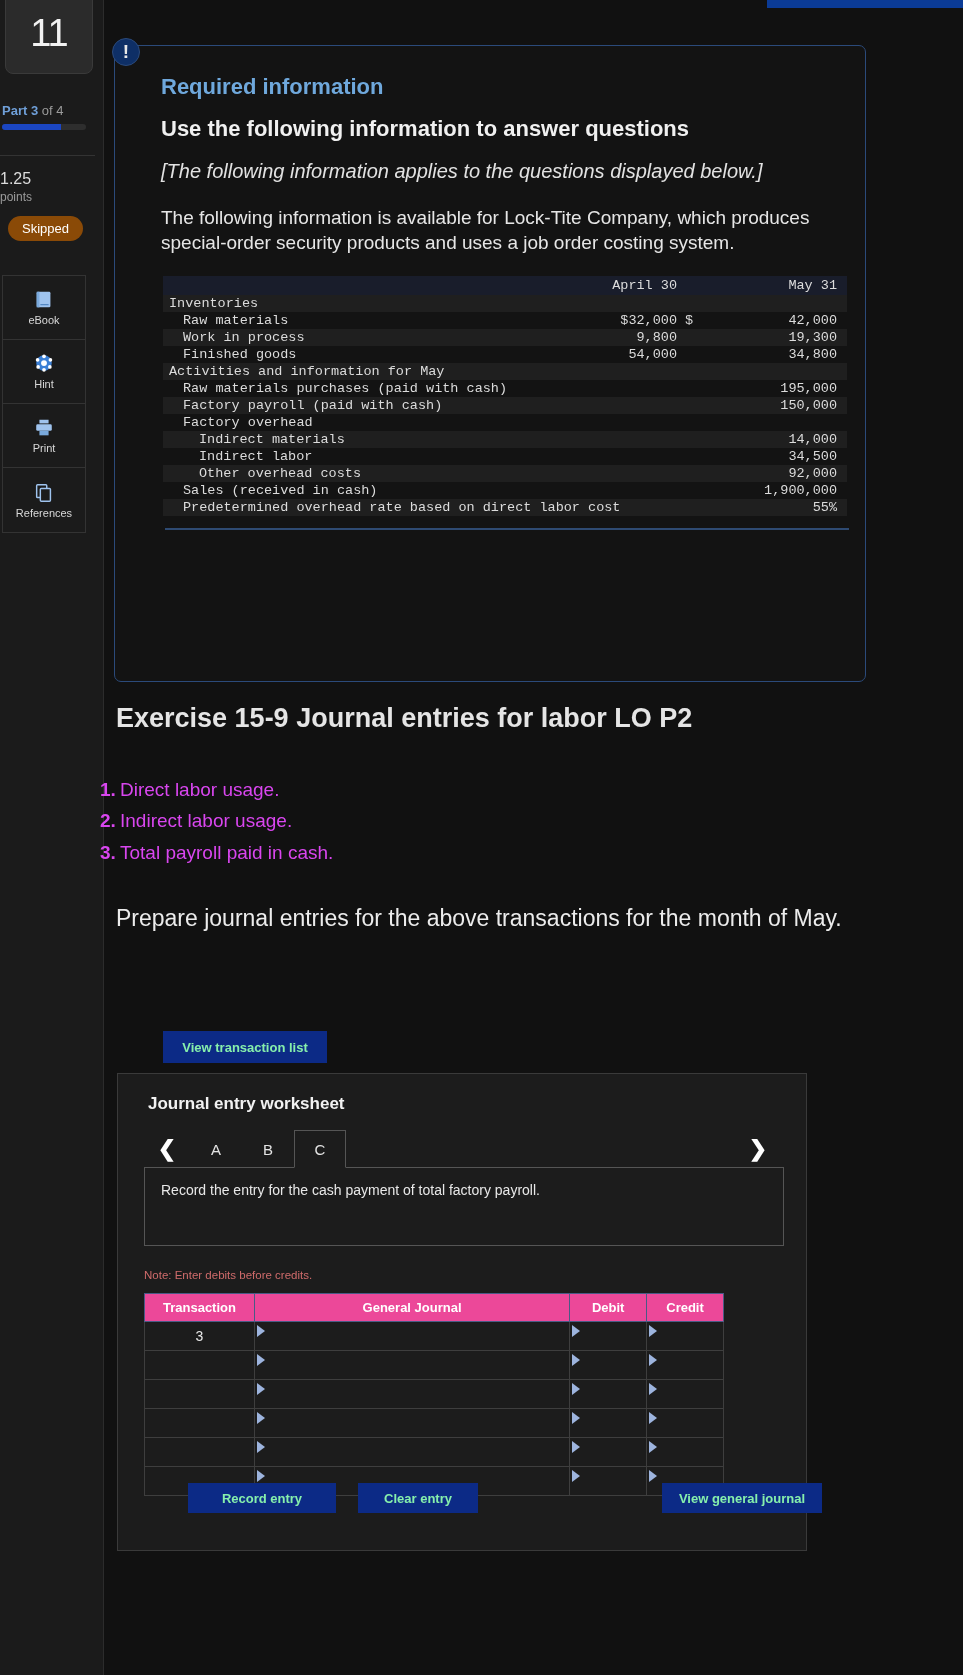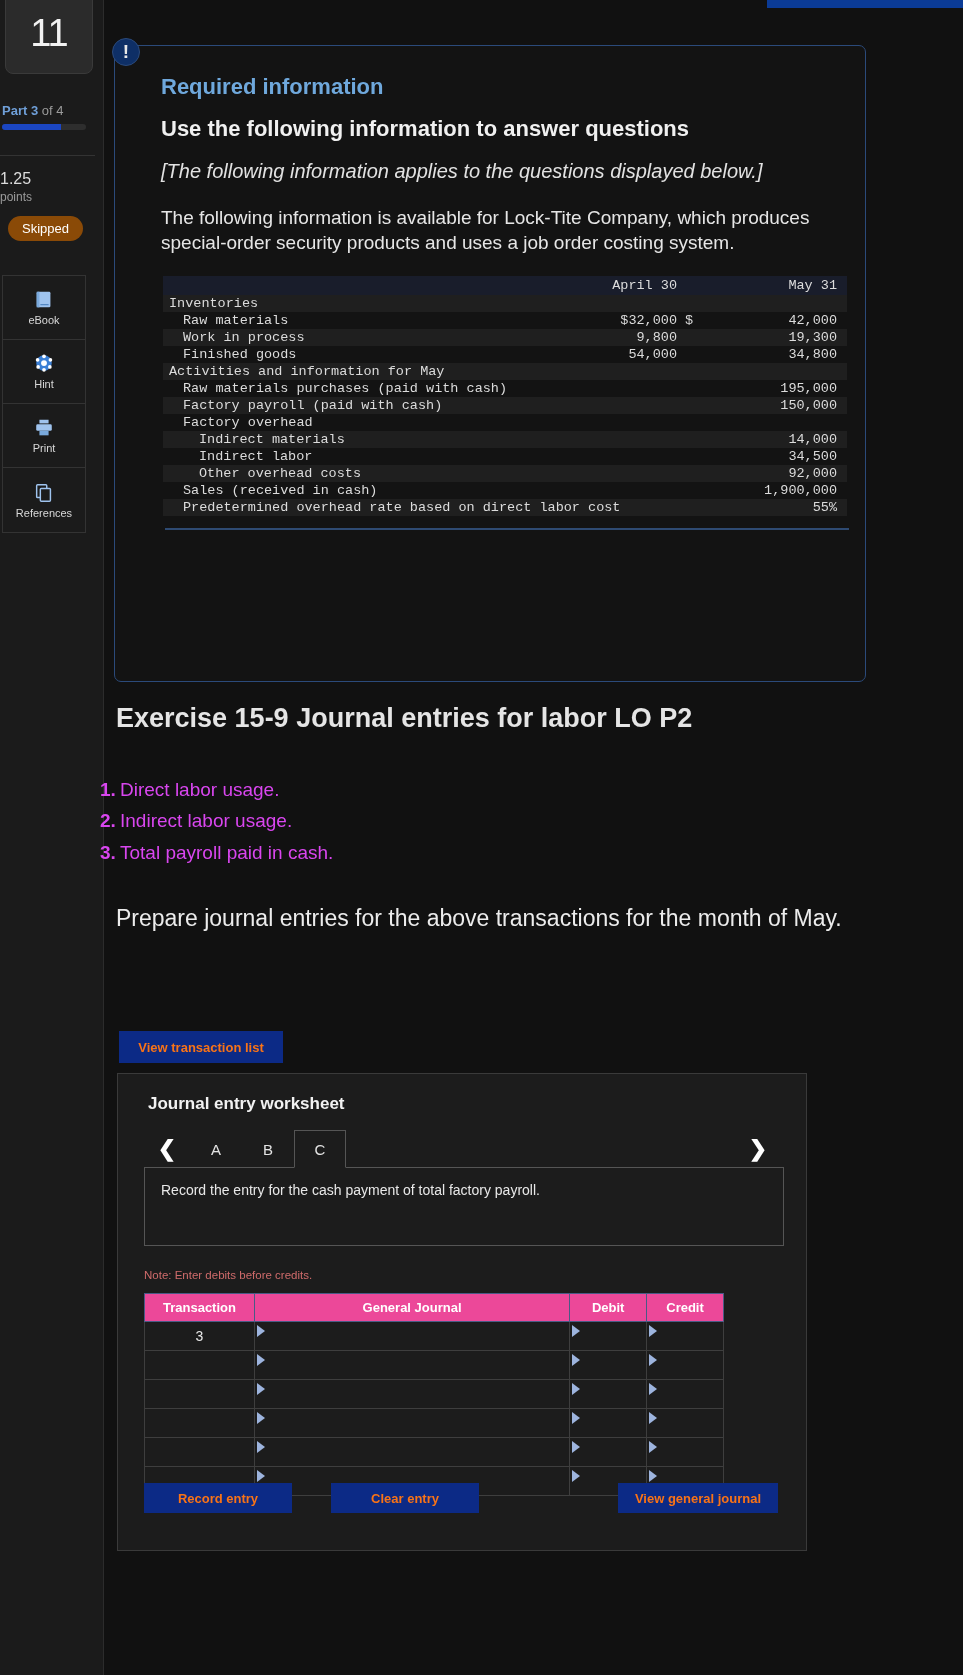--- a/index.html
+++ b/index.html
@@ -102,25 +102,26 @@
 
   
   .ex-title { position: absolute; left: 12px; top: 703px; font-size: 27px; font-weight: bold; color: #e5e5e5; }
   .req-list { position: absolute; left: 8px; top: 774px; width: 840px; }
   .req-list .li { font-size: 19px; color: #d946ef; line-height: 1.65; }
   .req-list .li .n { font-weight: bold; display: inline-block; width: 20px; margin-left: -12px; }
   .prep-text { position: absolute; left: 12px; top: 903px; width: 840px; font-size: 23px; color: #ececec; line-height: 1.34; }
 
   
   .btn {
-    background: #0c2a86; color: #f97316; border: none;
+    background: #0c2a86; color: #86efac; border: none;
     font-family: "Liberation Sans", sans-serif;
     font-size: 13px; font-weight: bold;
     display: flex; align-items: center; justify-content: center;
     cursor: pointer;
+    margin-left: 44px;
   }
   .btn-vtl { position: absolute; left: 15px; top: 1031px; width: 164px; height: 32px; }
 
   
   .ws {
     position: absolute; left: 13px; top: 1073px;
     width: 690px; height: 478px;
     border: 1px solid #3a3a3a; background: #1c1c1c;
   }
   .ws-title { position: absolute; left: 30px; top: 20px; font-size: 17px; font-weight: bold; color: #f2f2f2; }
@@ -149,21 +150,21 @@
   .jt .col-d  { width: 77px; position: relative; }
   .jt .col-c  { width: 77px; position: relative; }
   .caret {
     position: absolute; left: 2px; top: 3px;
     width: 0; height: 0;
     border-top: 6px solid transparent;
     border-bottom: 6px solid transparent;
     border-left: 8px solid #9db4de;
   }
   .btn-rec  { position: absolute; left: 26px; top: 409px; width: 148px; height: 30px; }
-  .btn-clr  { position: absolute; left: 213px; top: 409px; width: 148px; height: 30px; }
+  .btn-clr  { position: absolute; left: 196px; top: 409px; width: 120px; height: 30px; }
   .btn-vgj  { position: absolute; left: 500px; top: 409px; width: 160px; height: 30px; }
 </style>
 </head>
 <body>
 
 <div id="root">
 
   <div class="sidebar">
 
     <div class="qnum-box">

